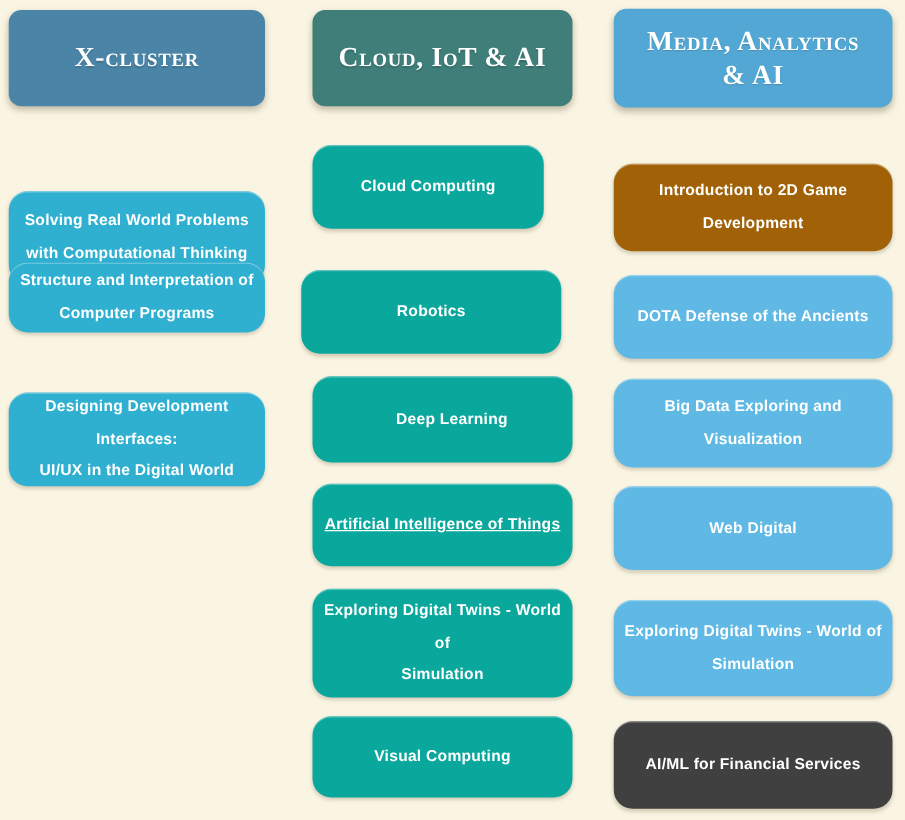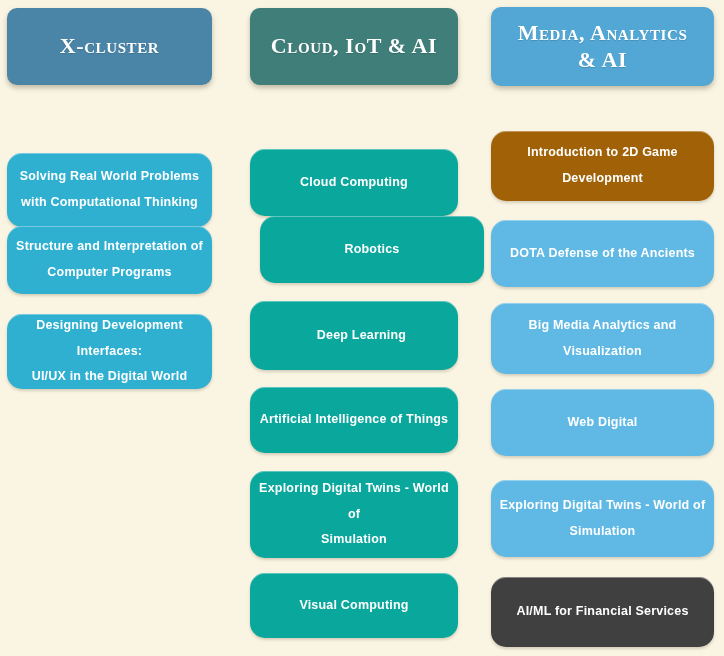--- a/index.html
+++ b/index.html
@@ -51,42 +51,42 @@
 
 <div class="board">
 
   <div class="col-header" style="left: 7px; top: 8px; width: 205px; height: 77px; background-color: rgb(74, 133, 167);">
     <span class="header-label">X-cluster</span>
   </div>
   <div class="card" style="left: 7px; top: 130px; width: 205px; height: 74px; background-color: rgb(47, 176, 209); margin-top: 23px;">
     <span class="card-label">Solving Real World Problems
 with Computational Thinking</span>
   </div>
-  <div class="card" style="left: 7px; top: 226px; width: 205px; height: 68px; background-color: rgb(47, 176, 209);">
+  <div class="card" style="left: 7px; top: 210px; width: 205px; height: 56px; background-color: rgb(47, 176, 209);">
     <span class="card-label">Structure and Interpretation of
 Computer Programs</span>
   </div>
   <div class="card" style="left: 7px; top: 314px; width: 205px; height: 75px; background-color: rgb(47, 176, 209);">
     <span class="card-label">Designing Development Interfaces:
 UI/UX in the Digital World</span>
   </div>
 
   <div class="col-header" style="left: 250px; top: 8px; width: 208px; height: 77px; background-color: rgb(63, 126, 121); justify-content: center;">
     <span class="header-label">Cloud, IoT &amp; AI</span>
   </div>
-  <div class="card" style="left: 250px; top: 149px; width: 208px; height: 67px; background-color: rgb(10, 167, 157);">
+  <div class="card" style="left: 250px; top: 116px; width: 185px; height: 67px; background-color: rgb(10, 167, 157);">
     <span class="card-label">Cloud Computing</span>
   </div>
-  <div class="card" style="left: 260px; top: 216px; width: 224px; height: 67px; background-color: rgb(10, 167, 157);">
+  <div class="card" style="left: 241px; top: 216px; width: 208px; height: 67px; background-color: rgb(10, 167, 157);">
     <span class="card-label">Robotics</span>
   </div>
   <div class="card" style="left: 250px; top: 301px; width: 208px; height: 69px; background-color: rgb(10, 167, 157); padding-left: 20px;">
     <span class="card-label">Deep Learning</span>
   </div>
-  <div class="card" style="left: 250px; top: 387px; width: 208px; height: 66px; background-color: rgb(10, 167, 157);">
+  <div class="card" style="left: 250px; top: 387px; width: 208px; height: 66px; background-color: rgb(10, 167, 157); text-decoration: underline;">
     <span class="card-label">Artificial Intelligence of Things</span>
   </div>
   <div class="card" style="left: 250px; top: 471px; width: 208px; height: 87px; background-color: rgb(10, 167, 157);">
     <span class="card-label">Exploring Digital Twins - World of
 Simulation</span>
   </div>
   <div class="card" style="left: 250px; top: 573px; width: 208px; height: 65px; background-color: rgb(10, 167, 157);">
     <span class="card-label">Visual Computing</span>
   </div>
 
@@ -95,21 +95,21 @@
 &amp; AI</span>
   </div>
   <div class="card" style="left: 491px; top: 131px; width: 223px; height: 70px; background-color: #a16207;">
     <span class="card-label">Introduction to 2D Game
 Development</span>
   </div>
   <div class="card" style="left: 491px; top: 220px; width: 223px; height: 67px; background-color: rgb(95, 185, 228);">
     <span class="card-label">DOTA Defense of the Ancients</span>
   </div>
   <div class="card" style="left: 491px; top: 303px; width: 223px; height: 71px; background-color: rgb(95, 185, 228);">
-    <span class="card-label">Big Media Analytics and
+    <span class="card-label">Big Data Exploring and
 Visualization</span>
   </div>
   <div class="card" style="left: 491px; top: 389px; width: 223px; height: 67px; background-color: rgb(95, 185, 228);">
     <span class="card-label">Web Digital</span>
   </div>
   <div class="card" style="left: 491px; top: 480px; width: 223px; height: 77px; background-color: rgb(95, 185, 228);">
     <span class="card-label">Exploring Digital Twins - World of
 Simulation</span>
   </div>
   <div class="card" style="left: 491px; top: 577px; width: 223px; height: 70px; background-color: #404040;">

